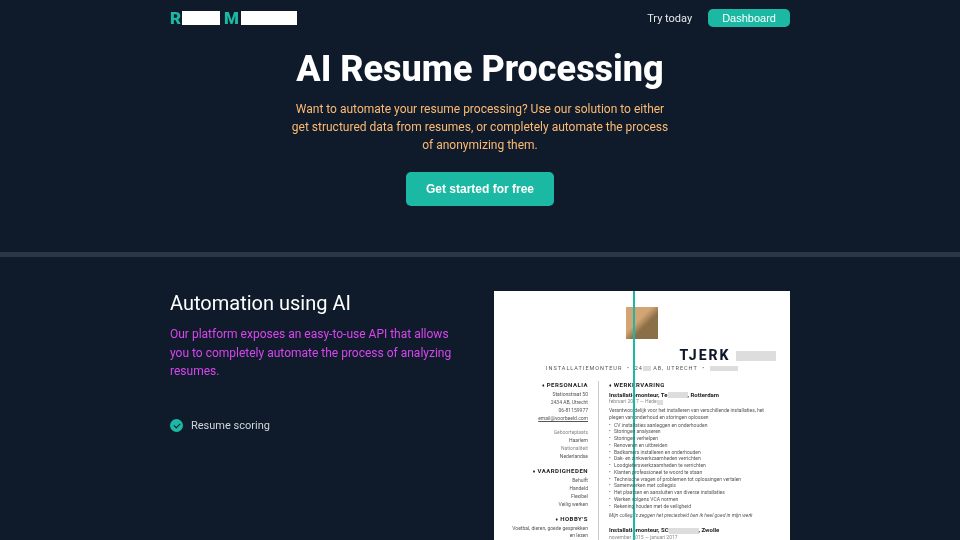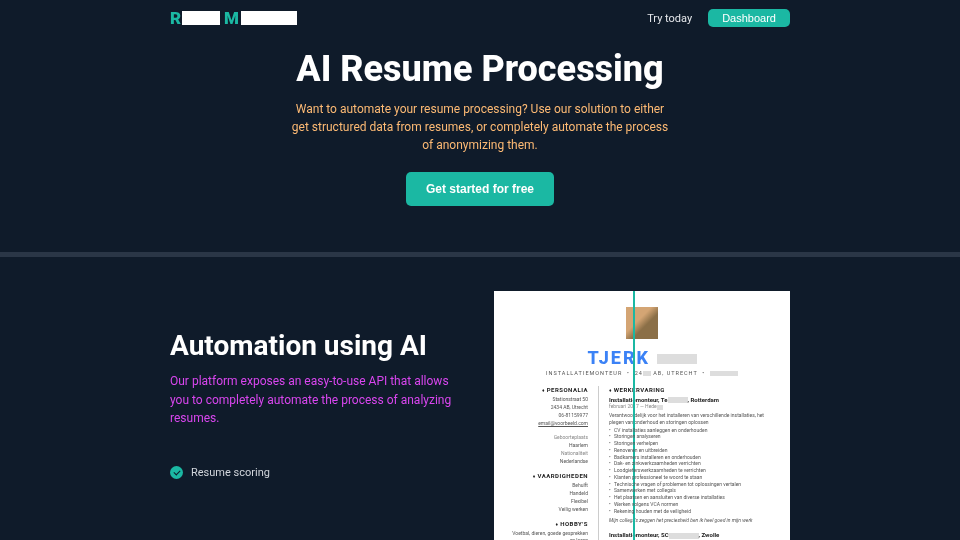--- a/index.html
+++ b/index.html
@@ -94,24 +94,23 @@
 .content {
   display: flex;
   padding: 34px 170px 0;
   gap: 30px;
 }
 .left {
   flex: 1;
   min-width: 0;
 }
 .left h2 {
-  font-size: 28px;
-  font-weight: 700;
+  font-size: 20px;
+  font-weight: 400;
   margin-bottom: 10px;
-  margin-top: 38px;
 }
 .left-p {
   color: #d946ef;
   font-size: 12px;
   line-height: 1.55;
   margin-bottom: 14px;
 }
 .feature {
   display: flex;
   align-items: center;
@@ -157,25 +156,25 @@
   width: 2px;
   background: #1bb8a3;
 }
 .avatar {
   width: 32px;
   height: 32px;
   background: linear-gradient(135deg, #d4a574 40%, #8b6f47 60%);
   margin: 0 auto 8px;
 }
 .resume-name {
-  text-align: center;
+  text-align: right;
   font-weight: 800;
-  font-size: 18px;
+  font-size: 14px;
   letter-spacing: 2px;
-  color: #3b82f6;
+  color: #0f172a;
 }
 .redact-inline {
   display: inline-block;
   background: #ddd;
   height: 10px;
   width: 40px;
   vertical-align: middle;
 }
 .resume-role {
   text-align: center;

